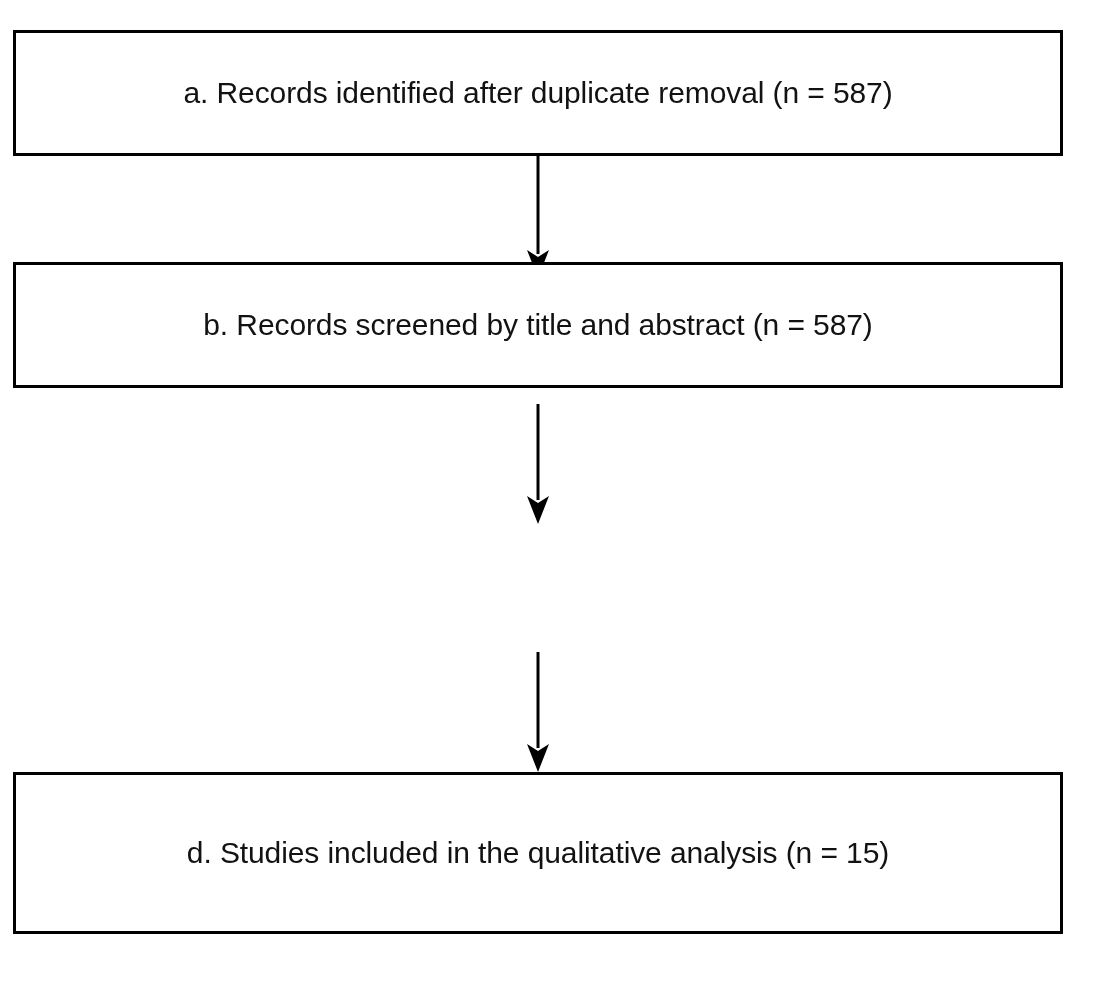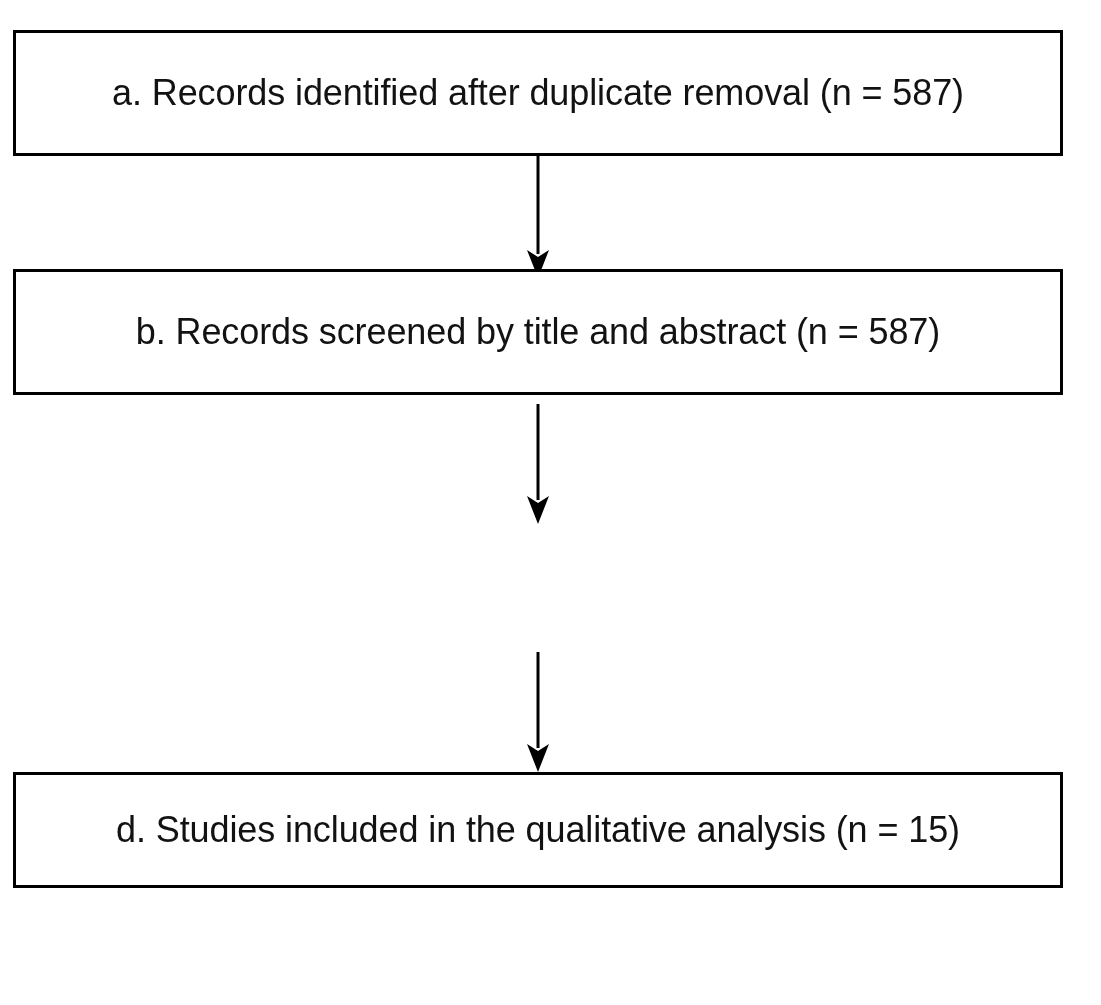--- a/index.html
+++ b/index.html
@@ -30,33 +30,33 @@
     box-sizing: border-box;
     border: 3px solid #000000;
     background: #ffffff;
     display: flex;
     align-items: center;
     justify-content: center;
   }
 
   .flow-box-label {
     font-family: "Liberation Sans", sans-serif;
-    font-size: 36px;
+    font-size: 30px;
     font-weight: 400;
     color: #121212;
     letter-spacing: -0.1px;
     line-height: 1.2;
     text-align: center;
     white-space: nowrap;
   }
 
   #box-a { top: 30px;  height: 126px; }
-  #box-b { top: 269px; height: 126px; }
+  #box-b { top: 262px; height: 126px; }
   #box-c { top: 524px; height: 128px; }
-  #box-d { top: 772px; height: 116px; }
+  #box-d { top: 772px; height: 162px; }
 
   
   .flow-arrow {
     position: absolute;
     left: 512px;
     width: 52px;
   }
 
   #arrow-1 { top: 156px; height: 122px; }
   #arrow-2 { top: 404px; height: 120px; }

